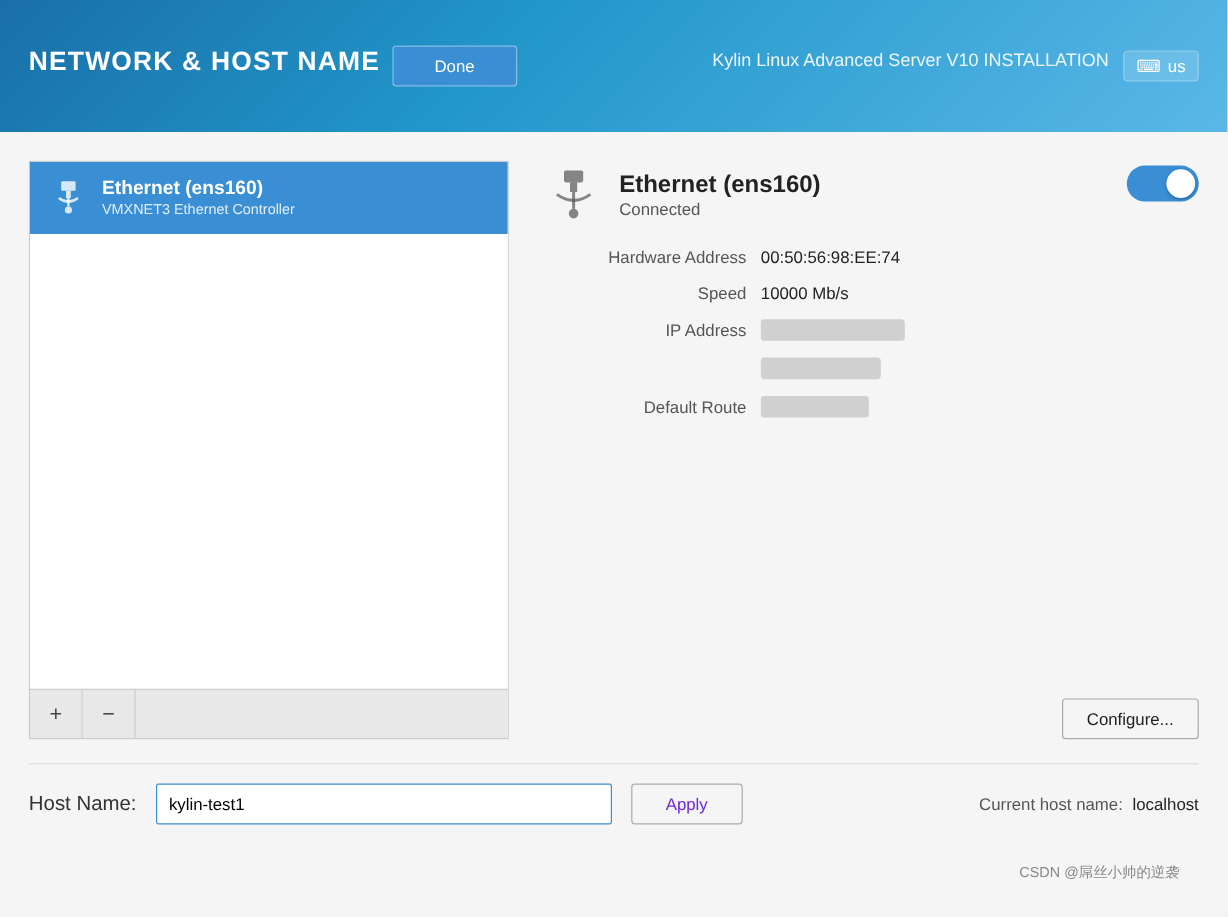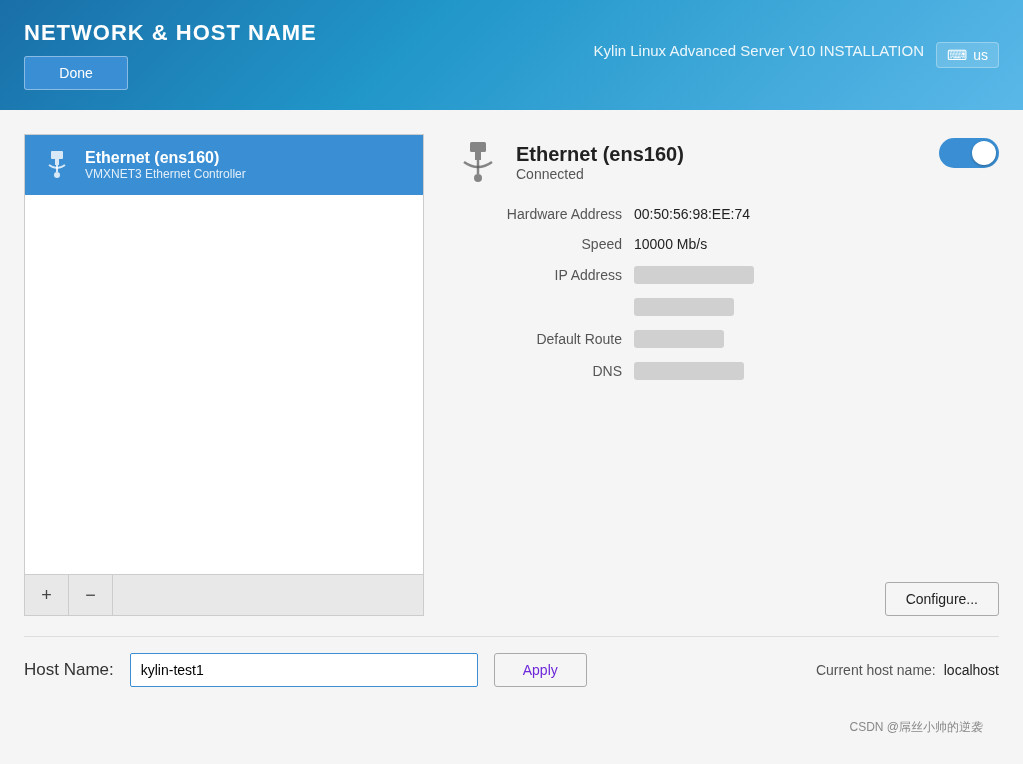--- a/index.html
+++ b/index.html
@@ -15,21 +15,21 @@
     .header {
       background: linear-gradient(135deg, #1a6fa8 0%, #2196c9 40%, #5ab8e8 100%);
       height: 110px;
       display: flex;
       align-items: center;
       padding: 0 24px;
       justify-content: space-between;
     }
     .header-left {
       display: flex;
-      flex-direction: column;
+      flex-direction: row;
       gap: 10px;
     }
     .header-title {
       color: white;
       font-size: 22px;
       font-weight: bold;
       letter-spacing: 1px;
     }
     .done-button {
       background: #3a8fd4;
@@ -283,21 +283,21 @@
     .hostname-label {
       font-size: 17px;
       color: #333;
       white-space: nowrap;
     }
 
     .hostname-input {
       border: 1px solid #3a8fd4;
       padding: 8px 10px;
       font-size: 14px;
-      width: 348px;
+      width: 380px;
       outline: none;
       border-radius: 2px;
     }
 
     .apply-button {
       background: #f5f5f5;
       border: 1px solid #aaa;
       padding: 8px 28px;
       font-size: 14px;
       cursor: pointer;
@@ -423,24 +423,20 @@
           <span class="detail-value-blurred" style="width:120px;"></span>
         </div>
         <div class="detail-row">
           <span class="detail-label"></span>
           <span class="detail-value-blurred" style="width:100px;"></span>
         </div>
         <div class="detail-row">
           <span class="detail-label">Default Route</span>
           <span class="detail-value-blurred" style="width:90px;"></span>
         </div>
-        <div class="detail-row">
-          <span class="detail-label">DNS</span>
-          <span class="detail-value-blurred" style="width:110px;"></span>
-        </div>
       </div>
 
       <div class="configure-area">
         <button class="configure-button">Configure...</button>
       </div>
     </div>
   </div>
 
   <div class="hostname-section">
     <span class="hostname-label">Host Name:</span>

